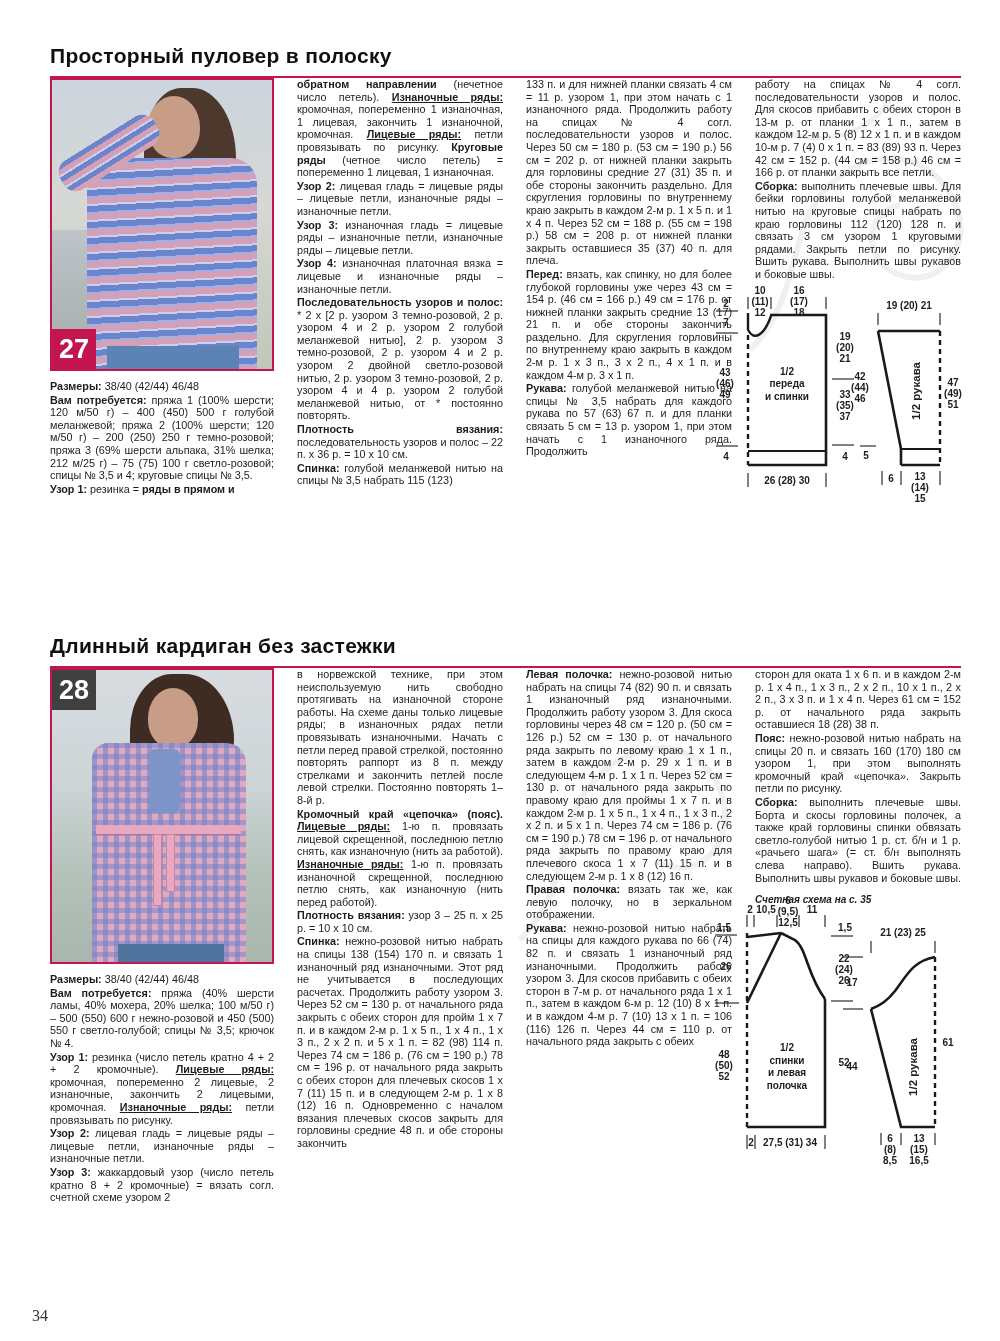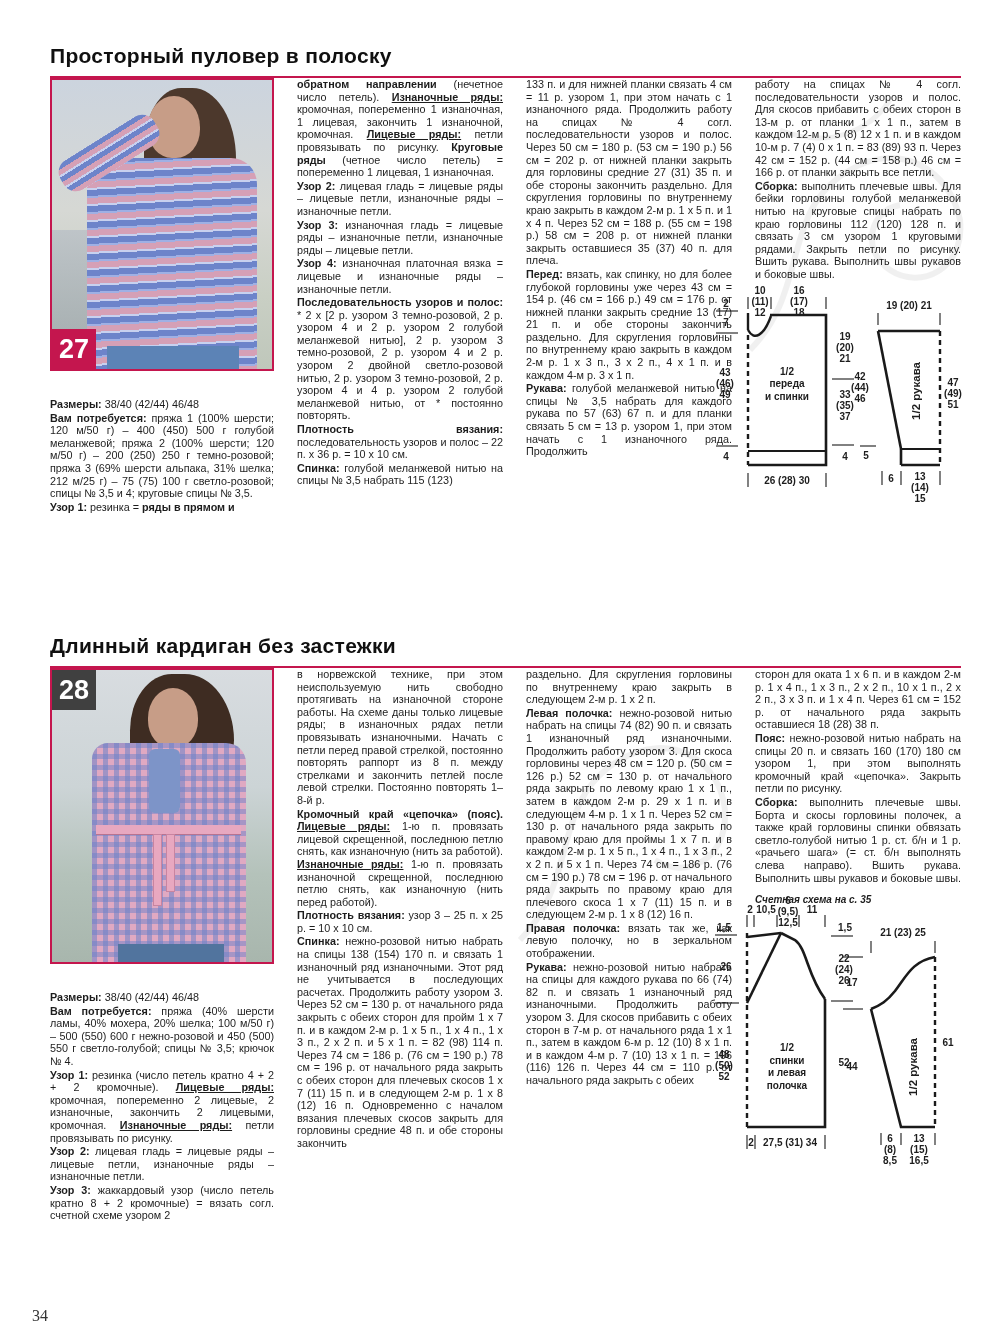--- a/index.html
+++ b/index.html
@@ -11,21 +11,21 @@
   .sec-title{font-size:21px;font-weight:bold;letter-spacing:.3px;color:#101010;margin:0 0 8px 0;}
   .content-rule{height:2px;margin-bottom:0;}
   .grid{display:grid;grid-template-columns:224px 206px 206px 206px;column-gap:23px;}
   .col{min-width:0;}
   .para{margin:0 0 1px 0;font-size:10.8px;line-height:12.6px;text-align:justify;}
   .seg-t{font-weight:normal;}
   .seg-b{font-weight:bold;}
   .seg-u{font-weight:bold;text-decoration:underline;}
   .note{font-size:10px;font-weight:bold;font-style:italic;text-align:left;margin:10px 19px 4px 0;}
   
-  .photo{position:relative;border:2px solid #c4164e;height:289px;overflow:hidden;margin:0 0 27px 0;background:#cfd5dc;}
+  .photo{position:relative;border:2px solid #c4164e;height:289px;overflow:hidden;margin:0 0 9px 0;background:#cfd5dc;}
   .badge{position:absolute;width:44px;height:40px;display:flex;align-items:center;justify-content:center;
          color:#fff;font-weight:bold;font-size:27px;z-index:5;}
   .badge27{left:0;bottom:0;}
   .badge28{left:0;top:0;}
   .ph-sky{position:absolute;inset:0;background:linear-gradient(180deg,#ccd4de 0%,#d6d8d4 45%,#c9cfc4 75%,#bfc7bb 100%);}
   .ph-pier{position:absolute;left:0;right:55%;top:52%;bottom:0;background:linear-gradient(180deg,#b9c0c6,#9aa3a8);opacity:.8;}
   .hair{position:absolute;border-radius:46% 54% 60% 52%;background:#4c382c;}
   .head{position:absolute;border-radius:50% 50% 46% 46%;background:#c79d87;}
   .sweater27{position:absolute;left:16%;right:7%;top:27%;bottom:-2%;border-radius:22px 26px 6px 6px;
      background:repeating-linear-gradient(177deg,#6d84ca 0 6px,#9fb0e4 6px 8px,#d5a0b6 8px 14px,#c8d1ef 14px 16px);}
@@ -210,21 +210,20 @@
           <p class="para"><span class="seg-b">Узор 3:</span><span class="seg-t"> жаккардовый узор (число петель кратно 8 + 2 кромочные) = вязать согл. счетной схеме узором 2</span></p>
         </div>
     </div>
     <div class="col">
         <p class="para"><span class="seg-t">в норвежской технике, при этом неиспользуемую нить свободно протягивать на изнаночной стороне работы. На схеме даны только лицевые ряды; в изнаночных рядах петли провязывать изнаночными. Начать с петли перед правой стрелкой, постоянно повторять раппорт из 8 п. между стрелками и закончить петлей после левой стрелки. Постоянно повторять 1–8-й р.</span></p>
         <p class="para"><span class="seg-b">Кромочный край «цепочка» (пояс).</span><span class="seg-t"> </span><span class="seg-u">Лицевые ряды:</span><span class="seg-t"> 1-ю п. провязать лицевой скрещенной, последнюю петлю снять, как изнаночную (нить за работой). </span><span class="seg-u">Изнаночные ряды:</span><span class="seg-t"> 1-ю п. провязать изнаночной скрещенной, последнюю петлю снять, как изнаночную (нить перед работой).</span></p>
         <p class="para"><span class="seg-b">Плотность вязания:</span><span class="seg-t"> узор 3 – 25 п. х 25 р. = 10 х 10 см.</span></p>
         <p class="para"><span class="seg-b">Спинка:</span><span class="seg-t"> нежно-розовой нитью набрать на спицы 138 (154) 170 п. и связать 1 изнаночный ряд изнаночными. Этот ряд не учитывается в последующих расчетах. Продолжить работу узором 3. Через 52 см = 130 р. от начального ряда закрыть с обеих сторон для пройм 1 х 7 п. и в каждом 2-м р. 1 х 5 п., 1 х 4 п., 1 х 3 п., 2 х 2 п. и 5 х 1 п. = 82 (98) 114 п. Через 74 см = 186 р. (76 см = 190 р.) 78 см = 196 р. от начального ряда закрыть с обеих сторон для плечевых скосов 1 х 7 (11) 15 п. и в следующем 2-м р. 1 х 8 (12) 16 п. Одновременно с началом вязания плечевых скосов закрыть для горловины средние 48 п. и обе стороны закончить</span></p>
       </div>
     <div class="col">
-        <p class="para"><span class="seg-t">раздельно. Для скругления горловины по внутреннему краю закрыть в следующем 2-м р. 1 х 2 п.</span></p>
         <p class="para"><span class="seg-b">Левая полочка:</span><span class="seg-t"> нежно-розовой нитью набрать на спицы 74 (82) 90 п. и связать 1 изнаночный ряд изнаночными. Продолжить работу узором 3. Для скоса горловины через 48 см = 120 р. (50 см = 126 р.) 52 см = 130 р. от начального ряда закрыть по левому краю 1 х 1 п., затем в каждом 2-м р. 29 х 1 п. и в следующем 4-м р. 1 х 1 п. Через 52 см = 130 р. от начального ряда закрыть по правому краю для проймы 1 х 7 п. и в каждом 2-м р. 1 х 5 п., 1 х 4 п., 1 х 3 п., 2 х 2 п. и 5 х 1 п. Через 74 см = 186 р. (76 см = 190 р.) 78 см = 196 р. от начального ряда закрыть по правому краю для плечевого скоса 1 х 7 (11) 15 п. и в следующем 2-м р. 1 х 8 (12) 16 п.</span></p>
         <p class="para"><span class="seg-b">Правая полочка:</span><span class="seg-t"> вязать так же, как левую полочку, но в зеркальном отображении.</span></p>
         <p class="para"><span class="seg-b">Рукава:</span><span class="seg-t"> нежно-розовой нитью набрать на спицы для каждого рукава по 66 (74) 82 п. и связать 1 изнаночный ряд изнаночными. Продолжить работу узором 3. Для скосов прибавить с обеих сторон в 7-м р. от начального ряда 1 х 1 п., затем в каждом 6-м р. 12 (10) 8 х 1 п. и в каждом 4-м р. 7 (10) 13 х 1 п. = 106 (116) 126 п. Через 44 см = 110 р. от начального ряда закрыть с обеих</span></p>
       </div>
     <div class="col">
       <div>
           <p class="para"><span class="seg-t">сторон для оката 1 х 6 п. и в каждом 2-м р. 1 х 4 п., 1 х 3 п., 2 х 2 п., 10 х 1 п., 2 х 2 п., 3 х 3 п. и 1 х 4 п. Через 61 см = 152 р. от начального ряда закрыть оставшиеся 18 (28) 38 п.</span></p>
           <p class="para"><span class="seg-b">Пояс:</span><span class="seg-t"> нежно-розовой нитью набрать на спицы 20 п. и связать 160 (170) 180 см узором 1, при этом выполнять кромочный край «цепочка». Закрыть петли по рисунку.</span></p>
           <p class="para"><span class="seg-b">Сборка:</span><span class="seg-t"> выполнить плечевые швы. Борта и скосы горловины полочек, а также край горловины спинки обвязать светло-голубой нитью 1 р. ст. б/н и 1 р. «рачьего шага» (= ст. б/н выполнять слева направо). Вшить рукава. Выполнить швы рукавов и боковые швы.</span></p>
         </div>

